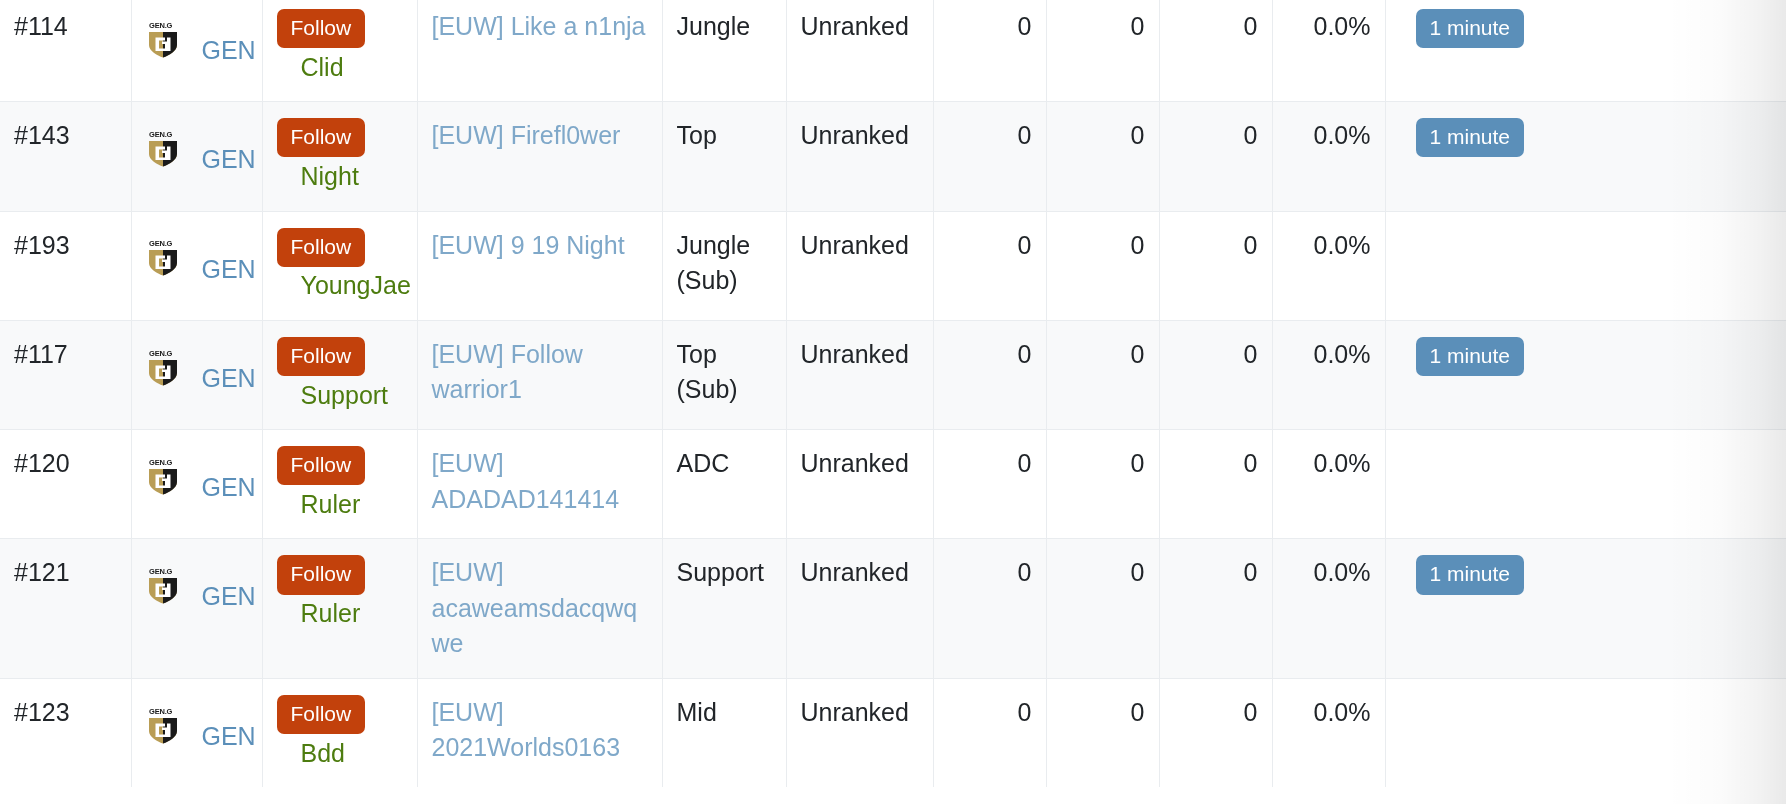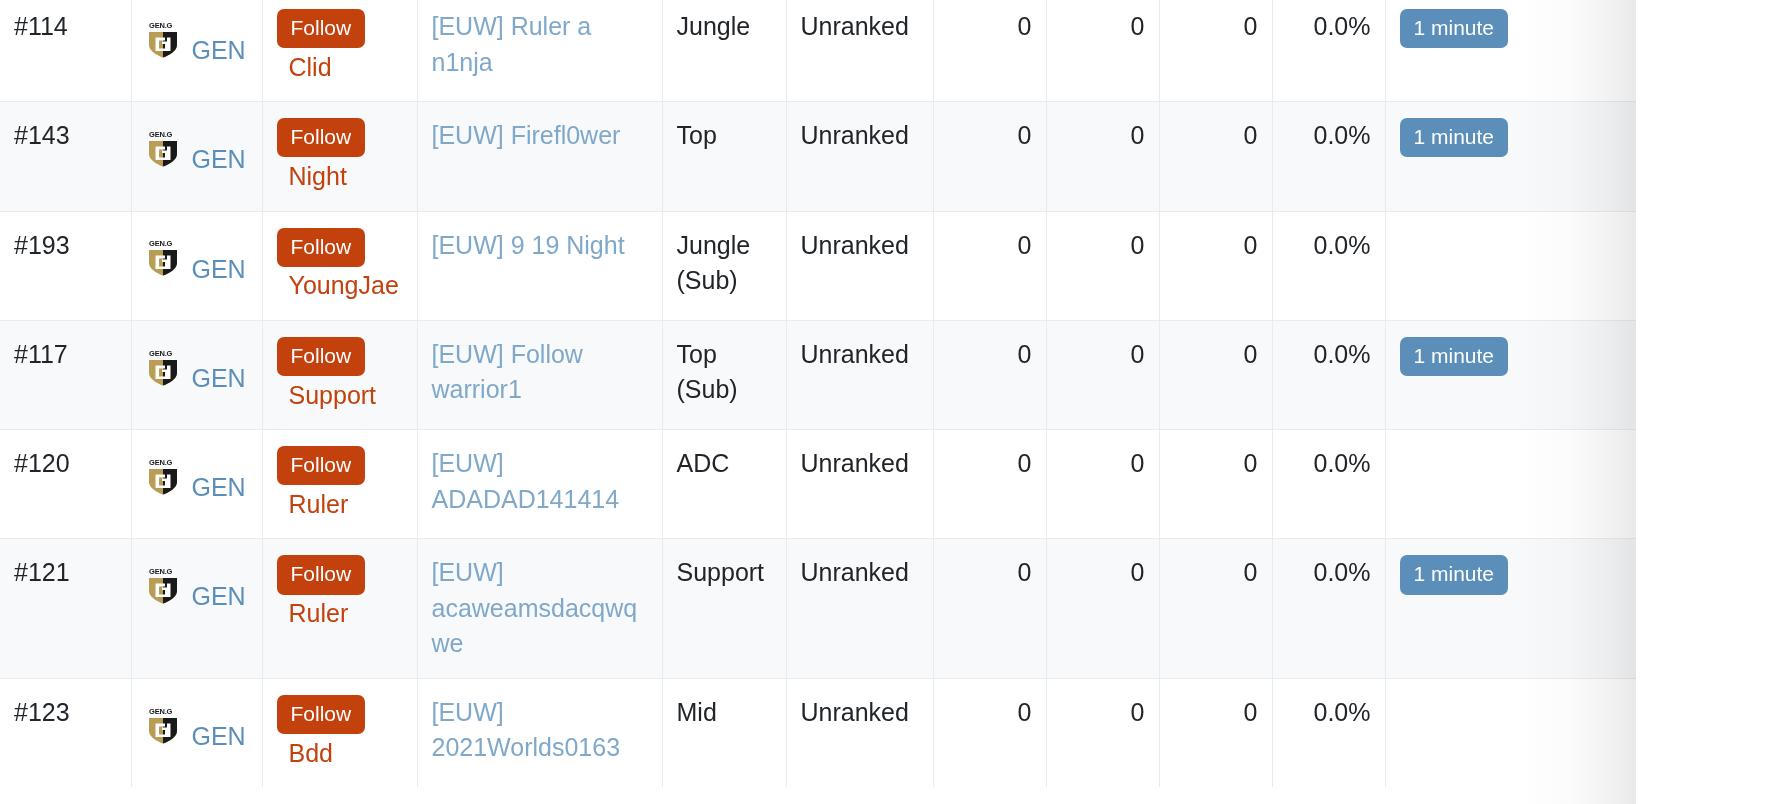--- a/index.html
+++ b/index.html
@@ -5,21 +5,21 @@
   * { box-sizing: border-box; margin: 0; padding: 0; }
   html, body {
     width: 1786px;
     height: 804px;
     overflow: hidden;
     background: #ffffff;
     font-family: "Liberation Sans", sans-serif;
   }
 
   .table-viewport {
-    width: 1636px;
+    width: 1786px;
     height: 804px;
     position: relative;
     overflow: hidden;
     background: #ffffff;
   }
 
   table.leaderboard {
     width: 1786px;
     border-collapse: collapse;
     table-layout: fixed;
@@ -70,21 +70,21 @@
   }
 
   .c-team {
     text-align: left;
     padding-left: 16px;
     white-space: nowrap;
   }
   .team-wrap {
     display: inline-flex;
     align-items: center;
-    gap: 12px;
+    gap: 22px;
   }
   .team-logo {
     width: 34px;
     height: 38px;
     flex: 0 0 34px;
     display: block;
   }
   .team-abbr {
     color: #5b8fb9;
     font-size: 25px;
@@ -102,23 +102,23 @@
     border: none;
     border-radius: 7px;
     padding: 7px 14px 8px 14px;
     font-size: 21px;
     line-height: 1.15;
     font-family: "Liberation Sans", sans-serif;
     cursor: pointer;
     vertical-align: middle;
   }
   .player-name {
-    color: #c2410c;
+    color: #4d7c0f;
     font-size: 25px;
-    margin-left: 12px;
+    margin-left: 24px;
     vertical-align: middle;
     display: inline;
   }
 
   .c-summ {
     text-align: left;
     padding-left: 14px;
   }
   .summ-link {
     color: #7fa8c9;
@@ -141,20 +141,21 @@
   }
   .upd-badge {
     display: inline-block;
     background: #5b8fb9;
     color: #ffffff;
     border-radius: 7px;
     padding: 7px 14px 8px 14px;
     font-size: 21px;
     line-height: 1.15;
     white-space: nowrap;
+    margin-left: 16px;
   }
 
   
   .right-shadow {
     position: absolute;
     top: 0;
     right: 0;
     width: 120px;
     height: 804px;
     pointer-events: none;
@@ -179,21 +180,21 @@
   <text x="3" y="8" font-family="Liberation Sans, sans-serif" font-size="7.5" font-weight="bold" fill="#1a1a1a" letter-spacing="-0.2">GEN.G</text>
   <path d="M3 12 L31 12 L31 25 C31 31 23 35.5 17 37.5 C11 35.5 3 31 3 25 Z" fill="#b99d55"></path>
   <path d="M17 12 L31 12 L31 25 C31 31 23 35.5 17 37.5 Z" fill="#1a1a1a"></path>
   <path d="M9.5 17.5 L19 17.5 L19 20.5 L13 20.5 L13 28.5 L19 28.5 L19 24 L16 24 L16 21.5 L22 21.5 L22 31 L9.5 31 Z" fill="#ffffff"></path>
   <path d="M24.5 17.5 L24.5 31 L21 31 L21 17.5 Z" fill="#ffffff"></path>
 </svg>
               </span>
               <span class="team-abbr">GEN</span>
             </span></td>
           <td class="c-player col-player"><button class="follow-btn">Follow</button><span class="player-name">Clid</span></td>
-          <td class="c-summ col-summ"><a class="summ-link">[EUW] Ruler a n1nja</a></td>
+          <td class="c-summ col-summ"><a class="summ-link">[EUW] Like a n1nja</a></td>
           <td class="c-role col-role">Jungle</td>
           <td class="c-tier col-tier">Unranked</td>
           <td class="c-num col-n1">0</td>
           <td class="c-num col-n2">0</td>
           <td class="c-num col-n3">0</td>
           <td class="c-num col-wr">0.0%</td>
           <td class="c-upd col-upd"><span class="upd-badge">1 minute</span></td>
         </tr>
         <tr class="row striped">
           <td class="c-rank col-rank">#143</td>

